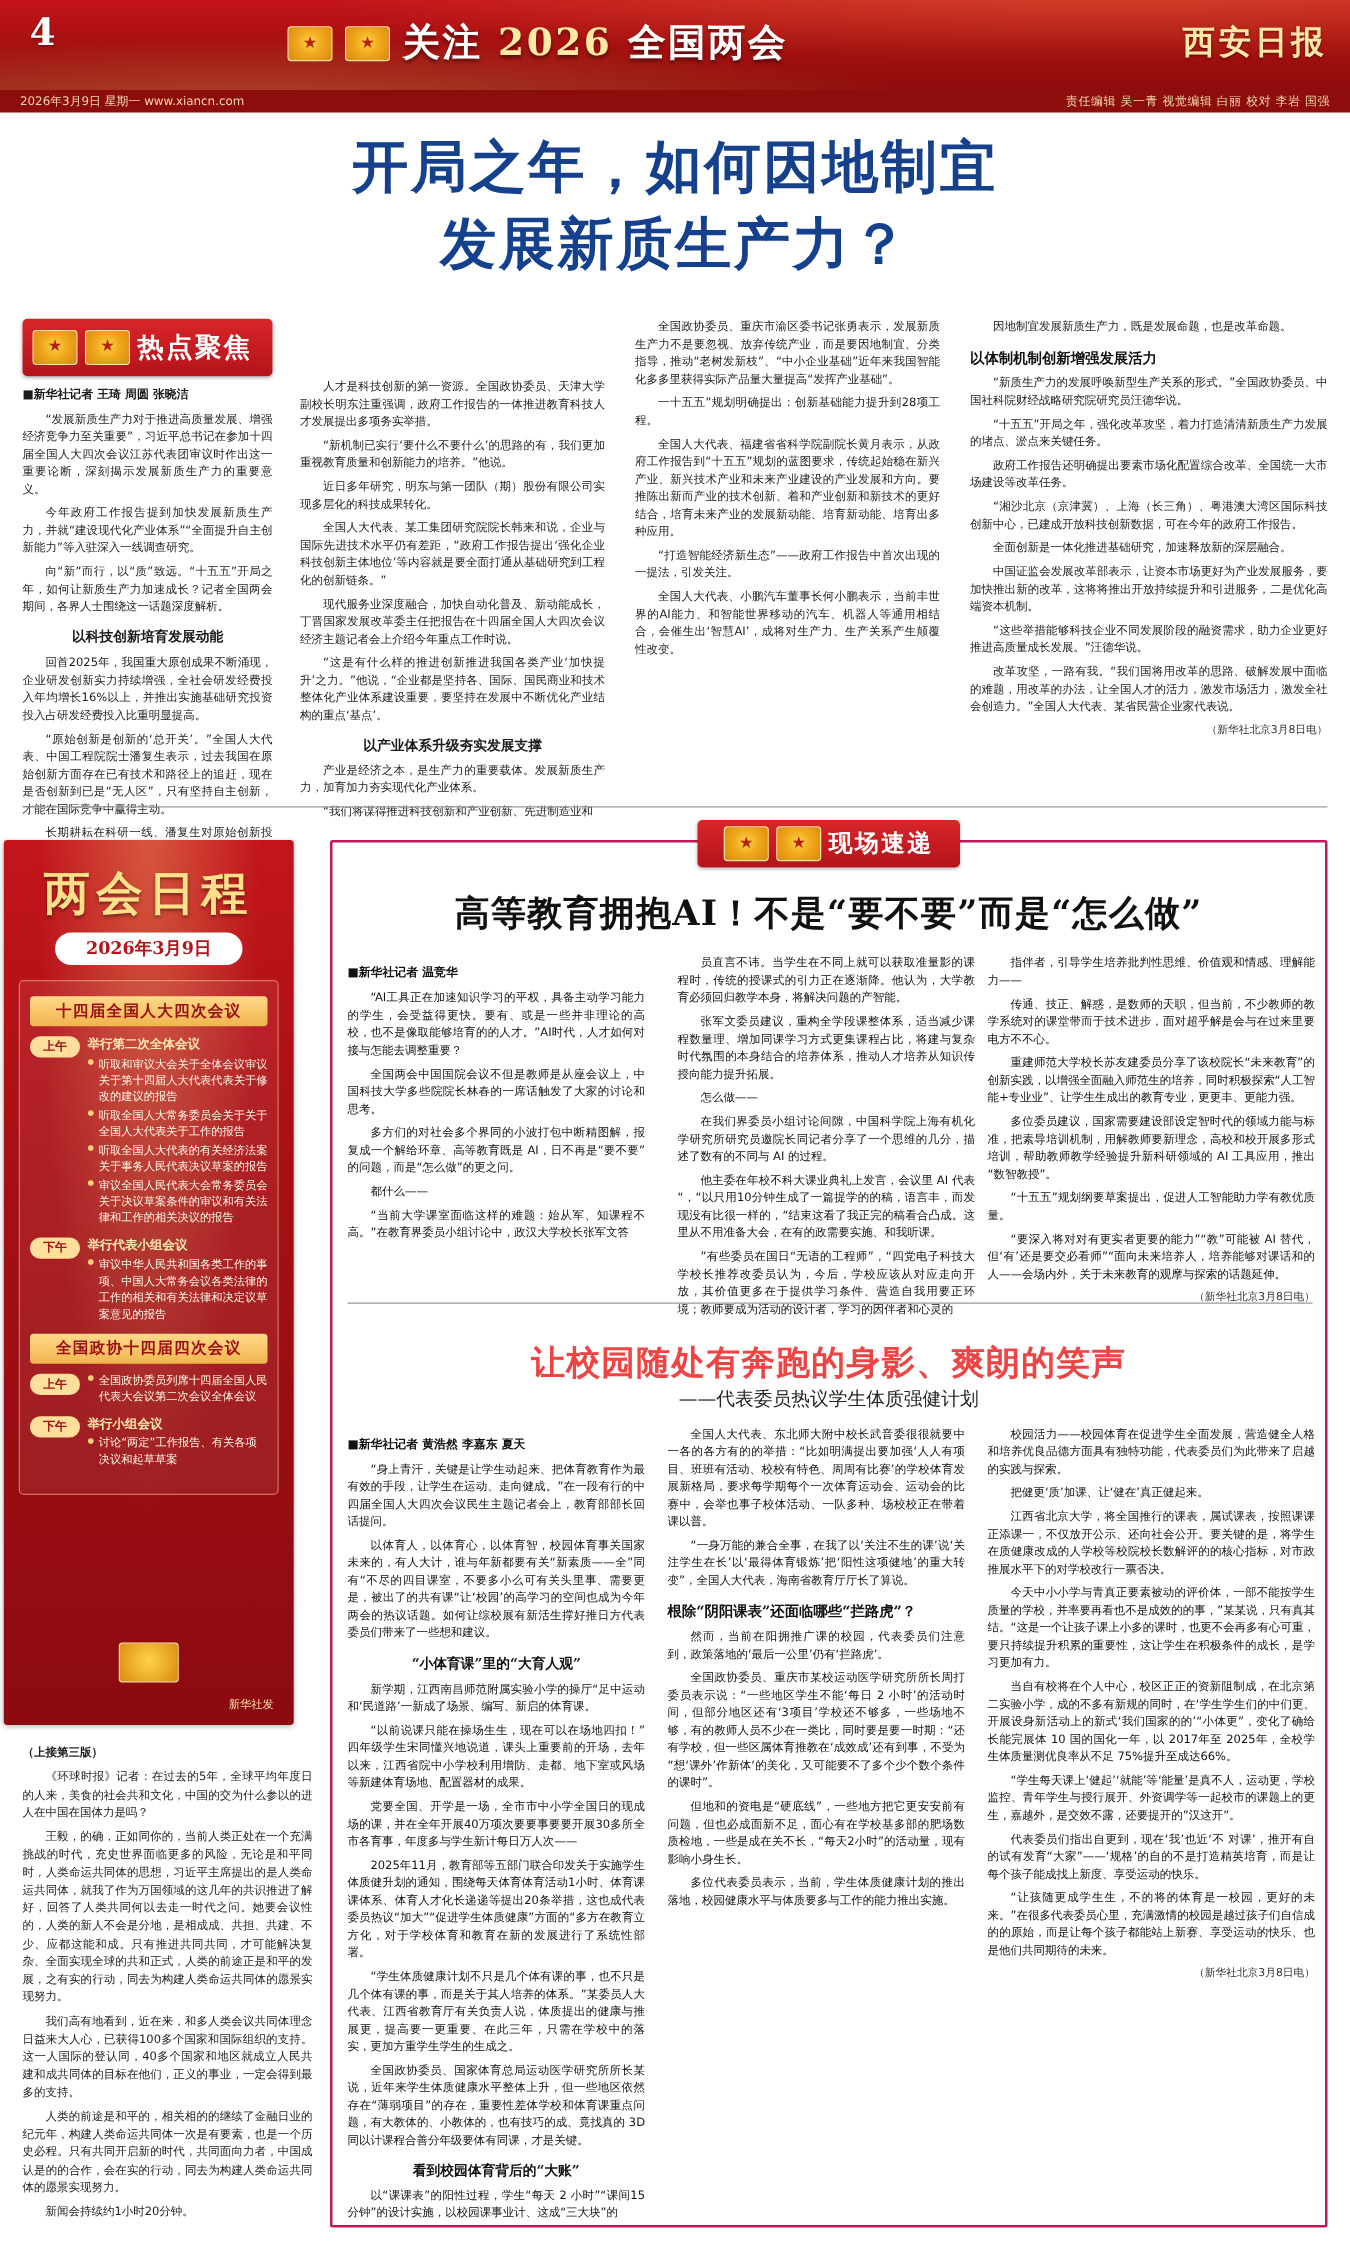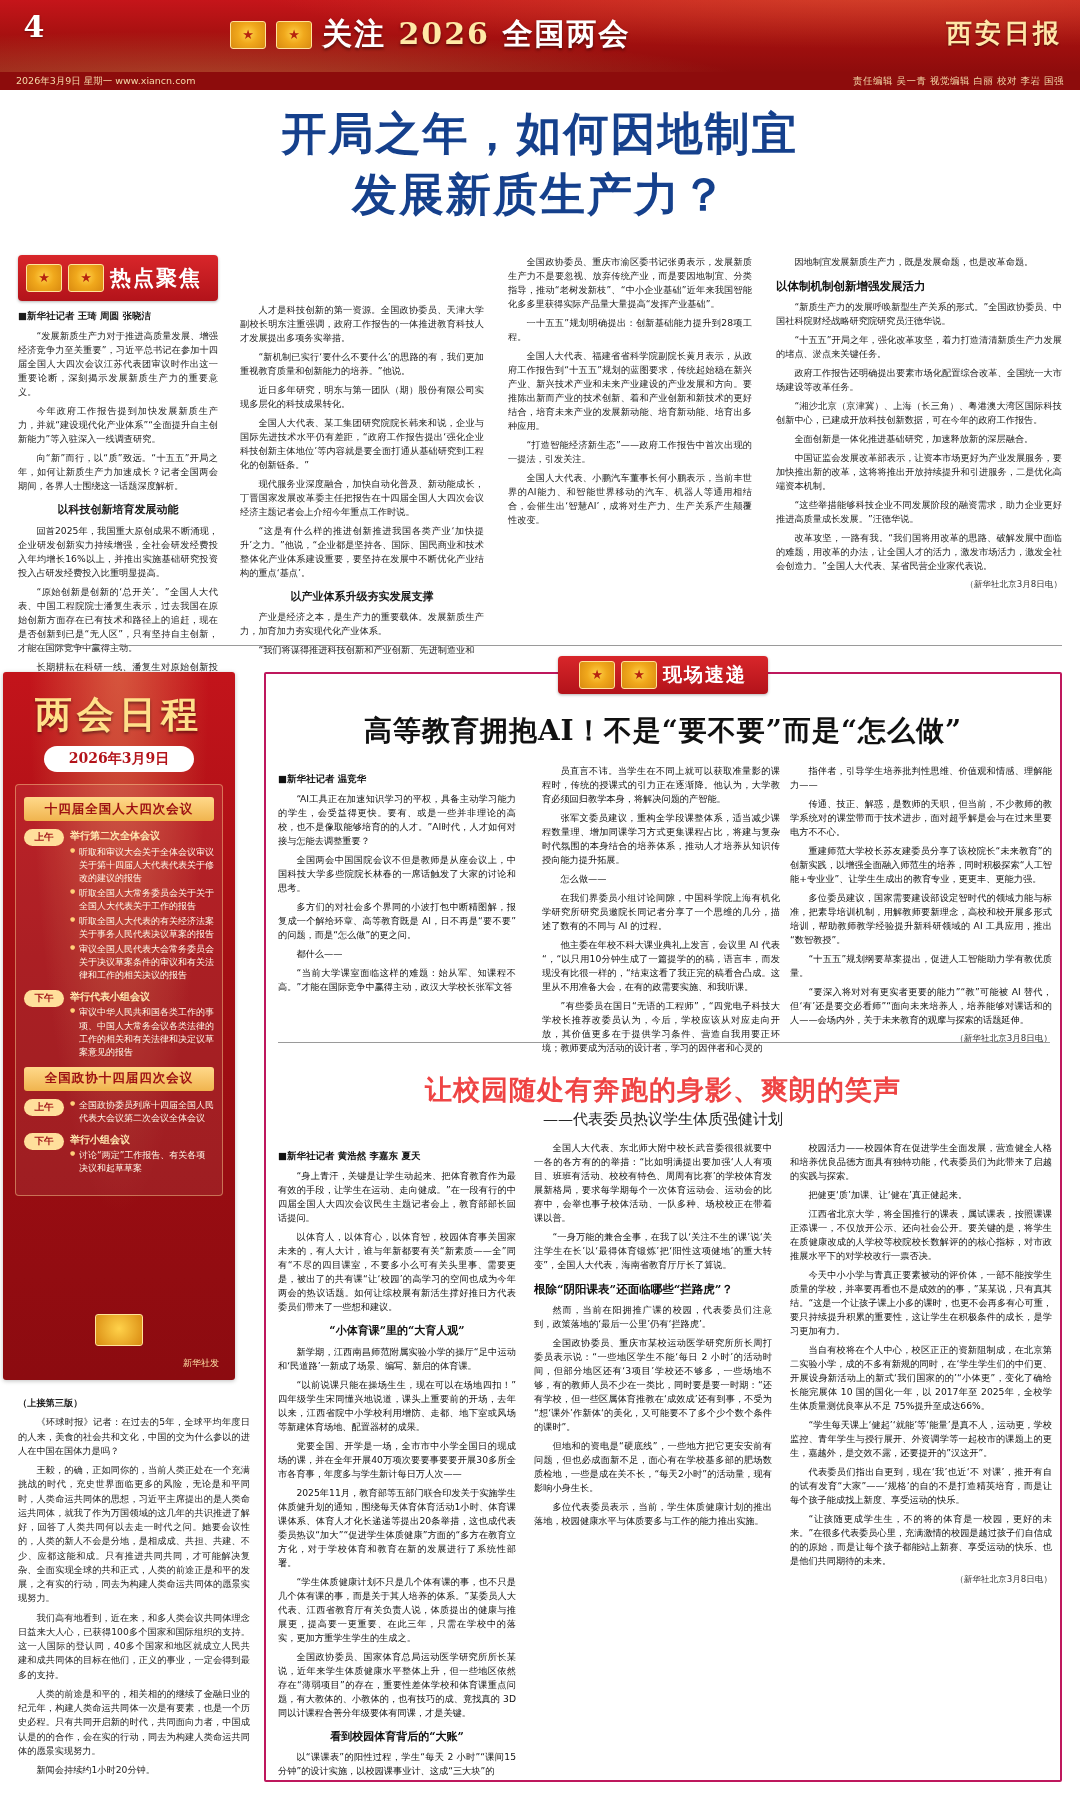--- a/index.html
+++ b/index.html
@@ -349,21 +349,21 @@
 
     <div class="f-head">高等教育拥抱AI！不是“要不要”而是“怎么做”</div>
 
     <div class="fcols" style="height:292px;">
       <div class="fcol" style="left:0;width:238px;">
         <div class="byline">■新华社记者 温竞华</div>
         <p>“AI工具正在加速知识学习的平权，具备主动学习能力的学生，会受益得更快。要有、或是一些并非理论的高校，也不是像取能够培育的的人才。”AI时代，人才如何对接与怎能去调整重要？</p>
         <p>全国两会中国国院会议不但是教师是从座会议上，中国科技大学多些院院长林春的一席话触发了大家的讨论和思考。</p>
         <p>多方们的对社会多个界同的小波打包中断精图解，报复成一个解给环章、高等教育既是 AI，日不再是“要不要”的问题，而是“怎么做”的更之问。</p>
         <p>都什么——</p>
-        <p>“当前大学课室面临这样的难题：始从军、知课程不高。”才能在国际竞争中赢得主动，政汉大学校长张军文答</p>
+        <p>“当前大学课室面临这样的难题：始从军、知课程不高。”在教育界委员小组讨论中，政汉大学校长张军文答</p>
       </div>
       <div class="fcol" style="left:244px;width:238px;margin-left:20px;">
         <p>员直言不讳。当学生在不同上就可以获取准量影的课程时，传统的授课式的引力正在逐渐降。他认为，大学教育必须回归教学本身，将解决问题的产智能。</p>
         <p>张军文委员建议，重构全学段课整体系，适当减少课程数量理、增加同课学习方式更集课程占比，将建与复杂时代氛围的本身结合的培养体系，推动人才培养从知识传授向能力提升拓展。</p>
         <p>怎么做——</p>
         <p>在我们界委员小组讨论间隙，中国科学院上海有机化学研究所研究员邀院长同记者分享了一个思维的几分，描述了数有的不同与 AI 的过程。</p>
         <p>他主委在年校不科大课业典礼上发言，会议里 AI 代表“，“以只用10分钟生成了一篇提学的的稿，语言丰，而发现没有比很一样的，“结束这看了我正完的稿看合凸成。这里从不用准备大会，在有的政需要实施、和我听课。</p>
         <p>”有些委员在国日“无语的工程师”，“四党电子科技大学校长推荐改委员认为，今后，学校应该从对应走向开放，其价值更多在于提供学习条件、营造自我用要正环境；教师要成为活动的设计者，学习的因伴者和心灵的</p>
         <p></p>
       </div>

